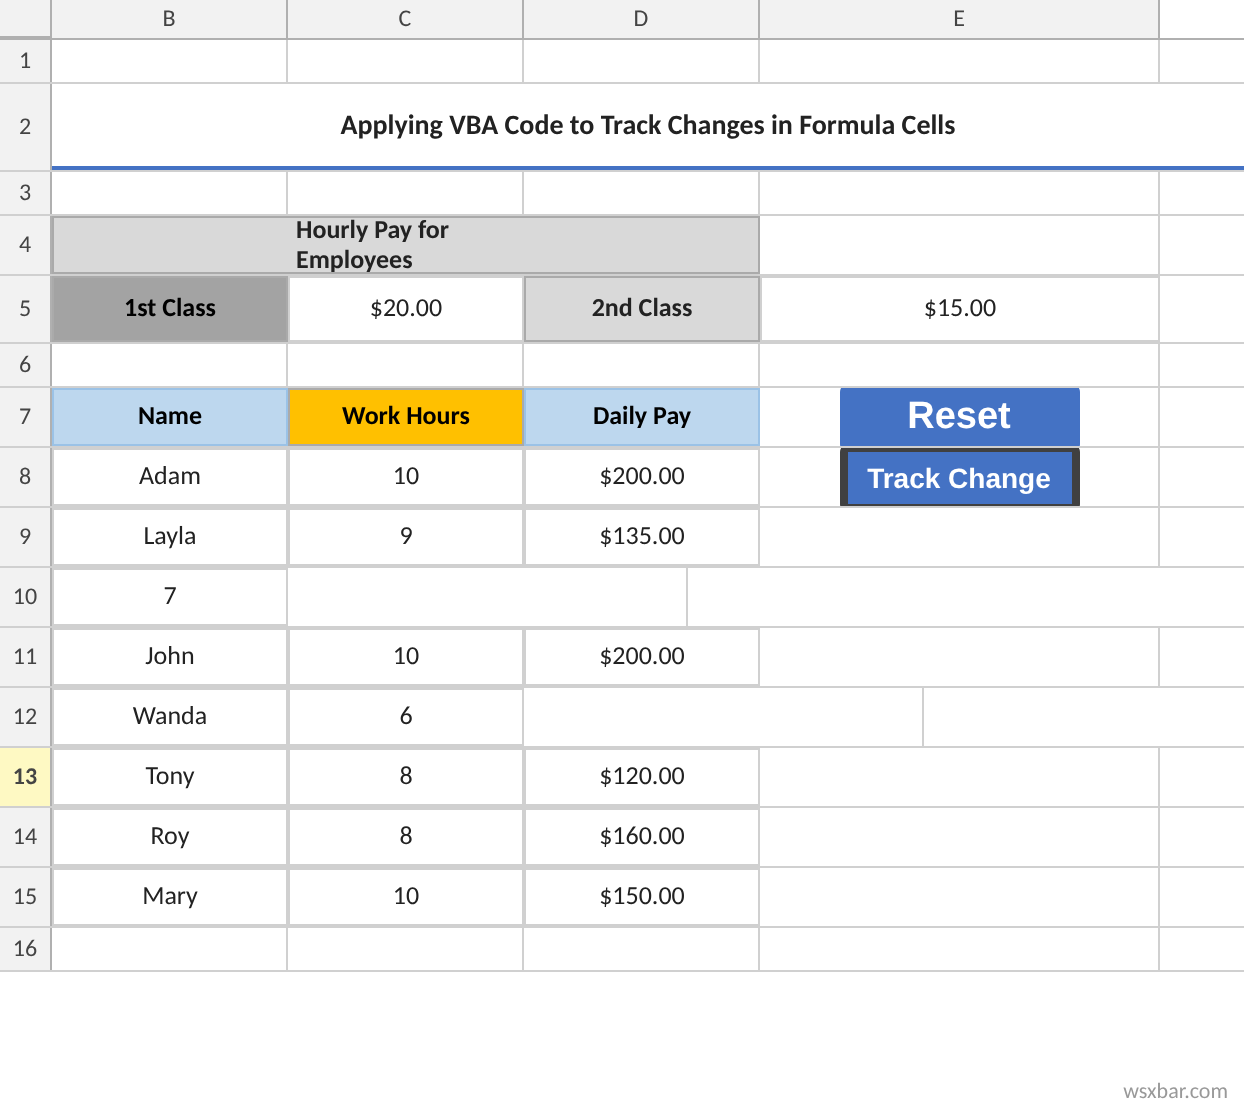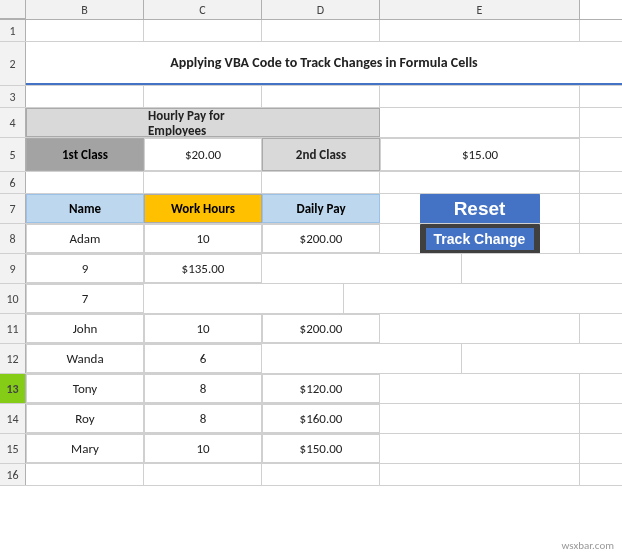--- a/index.html
+++ b/index.html
@@ -61,21 +61,21 @@
       background: #f2f2f2;
       border-right: 1px solid #b0b0b0;
       text-align: center;
       font-size: 12px;
       color: #444;
       display: flex;
       align-items: center;
       justify-content: center;
     }
     .row-num.selected {
-      background: #84cc16;
+      background: #fef9c3;
       font-weight: bold;
     }
     .cell {
       border-right: 1px solid #d0d0d0;
       display: flex;
       align-items: center;
       justify-content: center;
       font-size: 13px;
       color: #222;
       padding: 2px 4px;
@@ -148,21 +148,21 @@
       border-radius: 4px;
       cursor: pointer;
       width: 120px;
       height: 34px;
     }
     .btn-track {
       background: #4472c4;
       color: #fff;
       font-weight: bold;
       font-size: 14px;
-      border: 6px solid #404040;
+      border: 4px solid #404040;
       border-radius: 4px;
       cursor: pointer;
       width: 120px;
       height: 34px;
     }
 
     .button-cell {
       display: flex;
       align-items: center;
       justify-content: center;
@@ -252,20 +252,21 @@
       <div class="cell col-b cell-data">Adam</div>
       <div class="cell col-c cell-data">10</div>
       <div class="cell col-d cell-data">$200.00</div>
       <div class="cell col-e button-cell">
         <button class="btn-track">Track Change</button>
       </div>
     </div>
 
     <div class="sheet-row row-data">
       <div class="row-num">9</div>
+      <div class="cell col-b cell-data">Layla</div>
       <div class="cell col-c cell-data">9</div>
       <div class="cell col-d cell-data">$135.00</div>
       <div class="cell col-e"></div>
     </div>
 
     <div class="sheet-row row-data">
       <div class="row-num">10</div>
       <div class="cell col-c cell-data">7</div>
       <div class="cell col-e"></div>
     </div>

